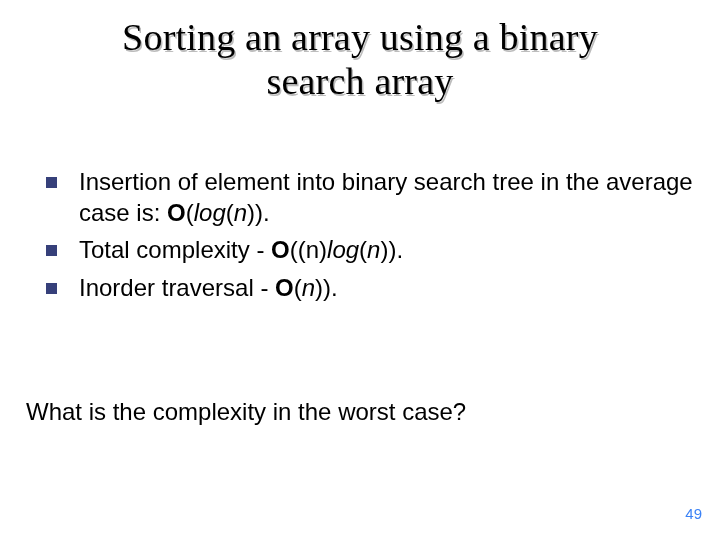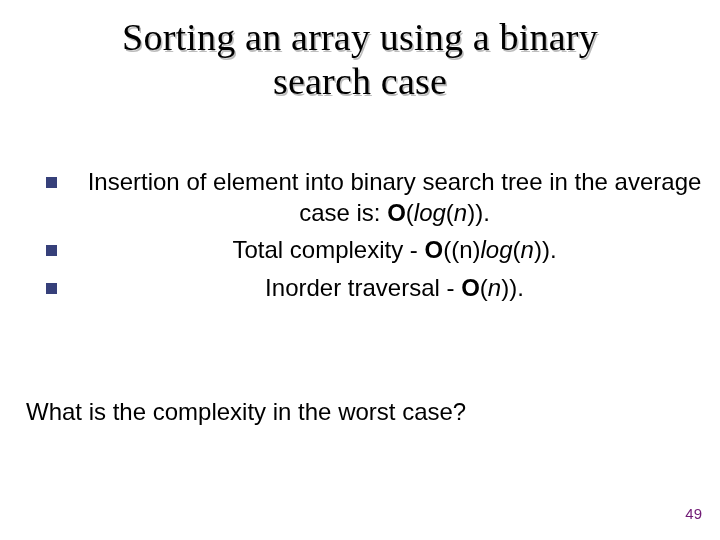--- a/index.html
+++ b/index.html
@@ -35,21 +35,20 @@
   .body {
     position: absolute;
     left: 46px;
     top: 166px;
     right: 10px;
   }
   ul.bullets {
     list-style: none;
     margin: 0;
     padding: 0;
-    text-align: center;
   }
   ul.bullets > li {
     display: flex;
     align-items: flex-start;
     font-size: 24px;
     line-height: 1.30;
     margin-bottom: 6px;
   }
   .bullet-icon {
     width: 11px;
@@ -72,32 +71,32 @@
     line-height: 1.32;
     font-family: Verdana, Geneva, sans-serif;
     margin-top: 24px;
   }
   .pagenum {
     position: absolute;
     right: 18px;
     bottom: 18px;
     font-family: Verdana, Geneva, sans-serif;
     font-size: 15px;
-    color: #701a75;
+    color: #3b82f6;
   }
   .b { font-weight: bold; }
   .it { font-style: italic; }
 </style>
 </head>
 <body>
 <div class="slide">
 
   <div class="title">
     <span class="shadow">Sorting an array using a binary</span><br>
-    <span class="shadow">search case</span>
+    <span class="shadow">search array</span>
   </div>
 
   <div class="body">
     <ul class="bullets">
 
       <li>
         <span class="bullet-icon"></span>
         <span class="bullet-text">
           <span>Insertion of element into binary search tree in the average case is: </span><span class="b">O</span><span>(</span><span class="it">log</span><span>(</span><span class="it">n</span><span>)).</span>
         </span>

